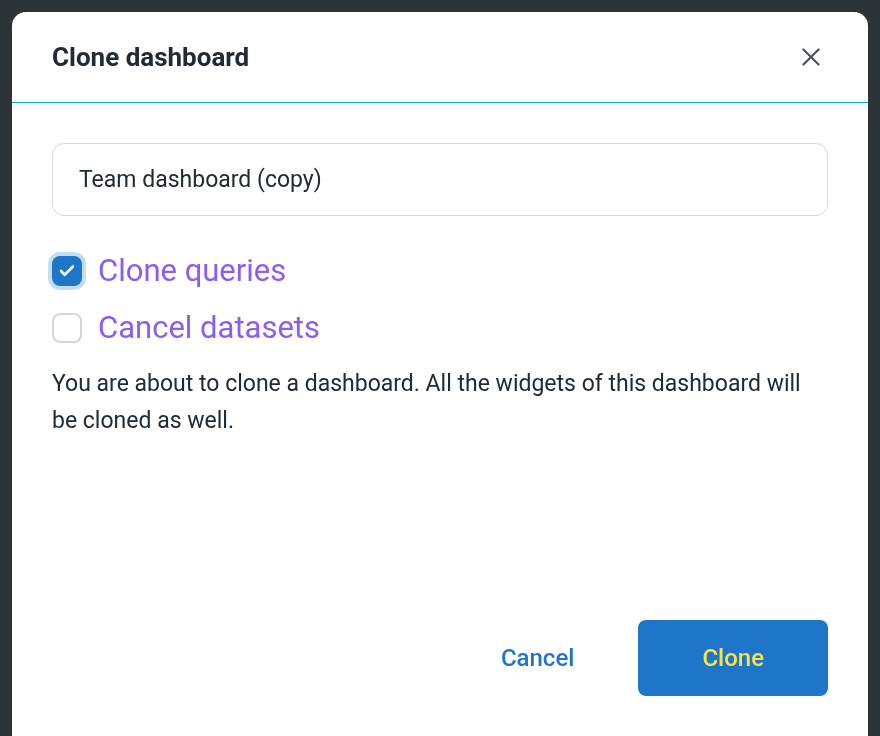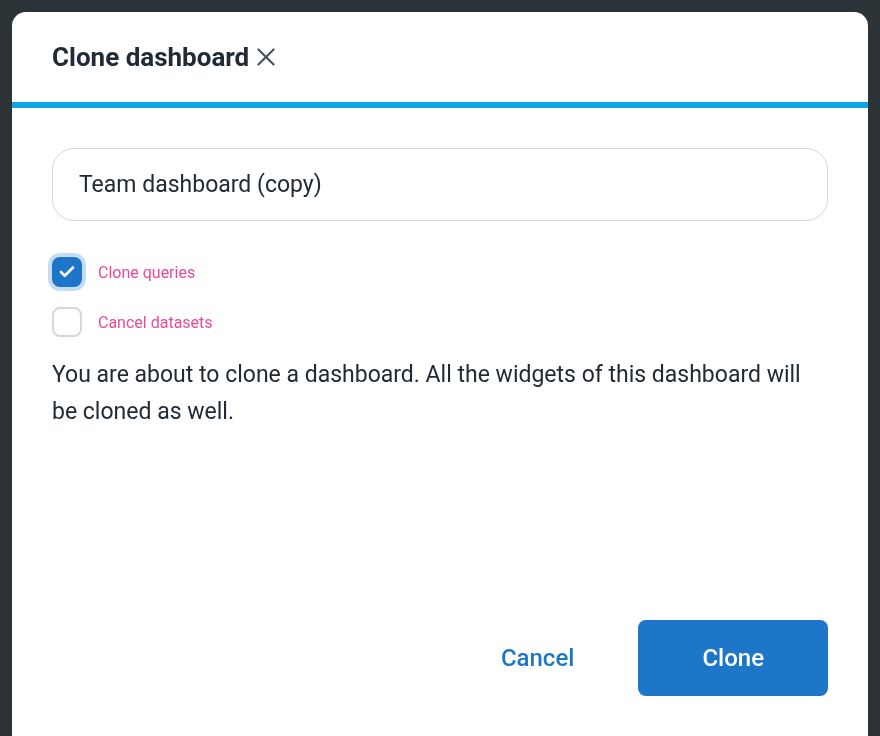--- a/index.html
+++ b/index.html
@@ -22,23 +22,23 @@
       right: 12px;
       bottom: 0;
       background: #fff;
       border-radius: 14px 14px 0 0;
       display: flex;
       flex-direction: column;
     }
     .modal-header {
       display: flex;
       align-items: center;
-      justify-content: flex-start;
+      justify-content: space-between;
       padding: 28px 40px 28px 40px;
-      border-bottom: 6px solid #0ea5e9;
+      border-bottom: 1px solid #0ea5e9;
     }
     .modal-title {
       font-size: 26px;
       font-weight: 700;
       color: #212b36;
     }
     .close-btn {
       background: none;
       border: none;
       cursor: pointer;
@@ -58,21 +58,21 @@
     }
     .input-wrap {
       margin-bottom: 36px;
     }
     .text-input {
       width: 100%;
       font-size: 23px;
       color: #212b36;
       padding: 22px 26px;
       border: 1px solid #d4d8dc;
-      border-radius: 22px;
+      border-radius: 12px;
       outline: none;
       font-family: inherit;
     }
     .checkbox-row {
       display: flex;
       align-items: center;
       gap: 16px;
       margin-bottom: 20px;
     }
     .checkbox {
@@ -92,22 +92,22 @@
     .checkbox.checked svg {
       width: 18px;
       height: 18px;
       color: #fff;
     }
     .checkbox.unchecked {
       background: #fff;
       border: 2px solid #d4d8dc;
     }
     .checkbox-label {
-      font-size: 16px;
-      color: #ec4899;
+      font-size: 31px;
+      color: #8b5cf6;
     }
     .info-text {
       font-size: 23px;
       color: #212b36;
       line-height: 1.6;
       margin-top: 16px;
     }
     .modal-footer {
       display: flex;
       justify-content: flex-end;
@@ -121,21 +121,21 @@
       color: #1d76c7;
       font-size: 24px;
       font-weight: 500;
       cursor: pointer;
       padding: 24px 36px;
       font-family: inherit;
     }
     .btn-primary {
       background: #1d76c7;
       border: none;
-      color: #ffffff;
+      color: #fde047;
       font-size: 24px;
       font-weight: 500;
       cursor: pointer;
       padding: 24px 64px;
       border-radius: 8px;
       font-family: inherit;
     }
   </style>
 </head>
 <body>

